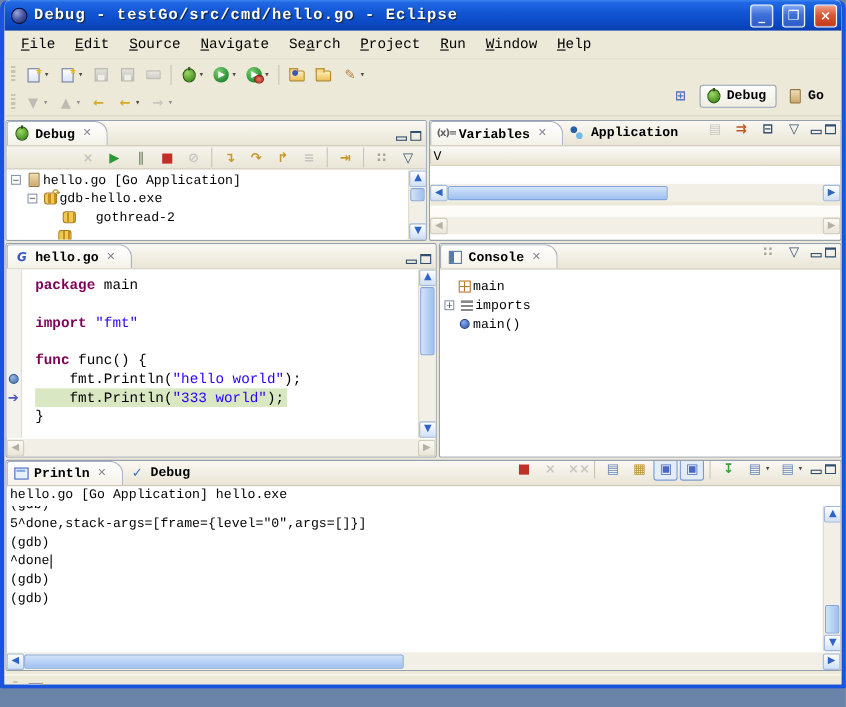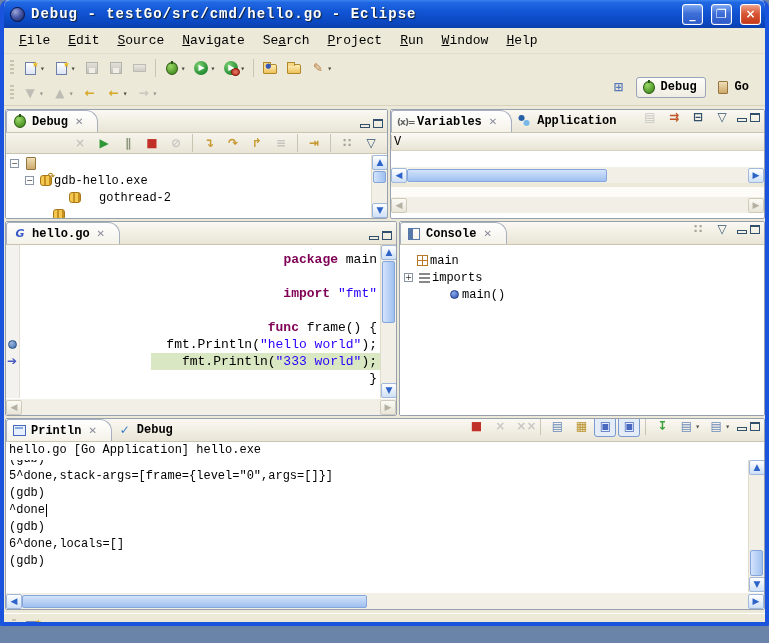--- a/index.html
+++ b/index.html
@@ -127,21 +127,21 @@
   .sb-thumb.h { height:13px; margin:1px 0; background:linear-gradient(180deg,#D3E3FB,#9FC0F0); }
   .sb-fill { flex:1; }
   .sb-h.disabled .sb-btn { color:#B4B0A2; background:linear-gradient(#FBFAF5,#E8E5D8); border-color:#CFCBBA; }
 
   
   .editor-body { position:absolute; left:0; right:0; top:23px; bottom:17px; display:flex; background:#fff; }
   .ruler { width:14px; background:#F4F2EE; border-right:1px solid #E2DED2; position:relative; flex:0 0 auto; }
   .bp-dot { position:absolute; left:2px; width:9px; height:9px; border-radius:50%;
     background:radial-gradient(circle at 35% 30%,#9CB8E0,#3A68A8); border:1px solid #2E5488; }
   .ip-arrow { position:absolute; left:1px; color:#4858C0; font:bold 12px/12px "DejaVu Sans",sans-serif; }
-  .code { flex:1; padding:6px 0 0 12px; font-size:13px; line-height:17px; overflow:hidden;text-align:right; }
+  .code { flex:1; padding:6px 0 0 12px; font-size:13px; line-height:17px; overflow:hidden; }
   .cline { height:17px; white-space:pre; }
   .cline .ctext { display:inline-block; padding-right:3px; }
   .cline.cur .ctext { background:#D9E7C2; }
   .kw { color:#7F0055; font-weight:bold; }
   .str { color:#2A00FF; }
 
   
   .console-label { height:17px; background:#fff; font-size:12px; padding:1px 0 0 3px; white-space:nowrap; }
   .console-body { position:absolute; left:0; right:17px; top:41px; bottom:17px; background:#fff; overflow:hidden; }
   .console-lines { margin-top:-9px; padding-left:3px; font-size:12px; line-height:17px; }
@@ -316,27 +316,28 @@
             <span class="ic g" style="color: rgb(168, 164, 154);">∷</span>
           </span>
           <span class="tbtn">
             <span class="ic g" style="color: rgb(49, 80, 110);">▽</span>
           </span>
         </div>
       <div class="tree" id="debug-tree" style="position:absolute; left:0; right:17px; top:45px; bottom:0;">
           <div class="trow-item" style="padding-left: 4px;">
             <span class="expander">−</span>
             <span class="ic go-file"></span>
+            <span> hello.go [Go Application]</span>
           </div>
           <div class="trow-item" style="padding-left: 19px;">
             <span class="expander">−</span>
             <span class="ic coin deco"></span>
             <span> gdb-hello.exe</span>
           </div>
-          <div class="trow-item" style="padding-left: 34px; gap: 16px;">
+          <div class="trow-item" style="padding-left: 22px; gap: 16px;">
             <span class="exp-space"></span>
             <span class="ic coin"></span>
             <span> gothread-2</span>
           </div>
           <div class="trow-item" style="padding-left: 34px;">
             <span class="exp-space"></span>
             <span class="ic coin"></span>
             <span> </span>
           </div>
         </div>
@@ -412,21 +413,21 @@
       <div class="editor-body">
         <div class="ruler" id="editor-ruler">
             <span class="bp-dot" style="top: 95px;"></span>
             <span class="ip-arrow" style="top: 110px;">➔</span>
           </div>
         <div class="code" id="editor-code">
             <div class="cline"><span class="ctext"><span class="kw">package</span><span> main</span></span></div>
             <div class="cline"><span class="ctext"></span></div>
             <div class="cline"><span class="ctext"><span class="kw">import</span><span> </span><span class="str">"fmt"</span></span></div>
             <div class="cline"><span class="ctext"></span></div>
-            <div class="cline"><span class="ctext"><span class="kw">func</span><span> frame() {</span></span></div>
+            <div class="cline"><span class="ctext"><span class="kw">func</span><span> func() {</span></span></div>
             <div class="cline"><span class="ctext"><span>    fmt.Println(</span><span class="str">"hello world"</span><span>);</span></span></div>
             <div class="cline cur"><span class="ctext"><span>    fmt.Println(</span><span class="str">"333 world"</span><span>);</span></span></div>
             <div class="cline"><span class="ctext"><span>}</span></span></div>
           </div>
         <div style="width:16px; position:relative; background:#F2F0E6; border-left:1px solid #E0DCCB; display:flex; flex-direction:column;">
           <span class="sb-btn">▲</span>
           <span class="sb-thumb" style="height:62px; margin:1px;"></span>
           <span class="sb-fill"></span>
           <span class="sb-btn">▼</span>
         </div>
@@ -462,21 +463,21 @@
           <div class="trow-item" style="padding-left: 4px;">
             <span class="exp-space"></span>
             <span class="ic pkg"></span>
             <span> main</span>
           </div>
           <div class="trow-item" style="padding-left: 4px;">
             <span class="expander">+</span>
             <span class="ic imports-list"></span>
             <span> imports</span>
           </div>
-          <div class="trow-item" style="padding-left: 4px; margin-left: 32px;">
+          <div class="trow-item" style="padding-left: 4px;">
             <span class="exp-space"></span>
             <span class="ic func-dot"></span>
             <span> main()</span>
           </div>
         </div>
     </div>
 
     <div class="view" style="left:1px; top:312px; width:760px; height:192px;">
       <div class="vhead">
         <span class="vtab active">
@@ -530,21 +531,20 @@
         </span>
       </div>
       <div class="console-label">hello.go [Go Application] hello.exe</div>
       <div class="console-body">
         <div class="console-lines" id="console-lines">
             <div>(gdb)</div>
             <div>5^done,stack-args=[frame={level="0",args=[]}]</div>
             <div>(gdb)</div>
             <div>^done<span class="caret"></span></div>
             <div>(gdb)</div>
-            <div>6^done,locals=[]</div>
             <div>(gdb)</div>
           </div>
       </div>
       <div class="sb-v" style="top:41px; bottom:17px;">
         <span class="sb-btn">▲</span>
         <span class="sb-fill"></span>
         <span class="sb-thumb" style="height:26px; margin:1px;"></span>
         <span class="sb-btn">▼</span>
       </div>
       <div class="sb-h" style="position:absolute; left:0; right:0; bottom:0;">

